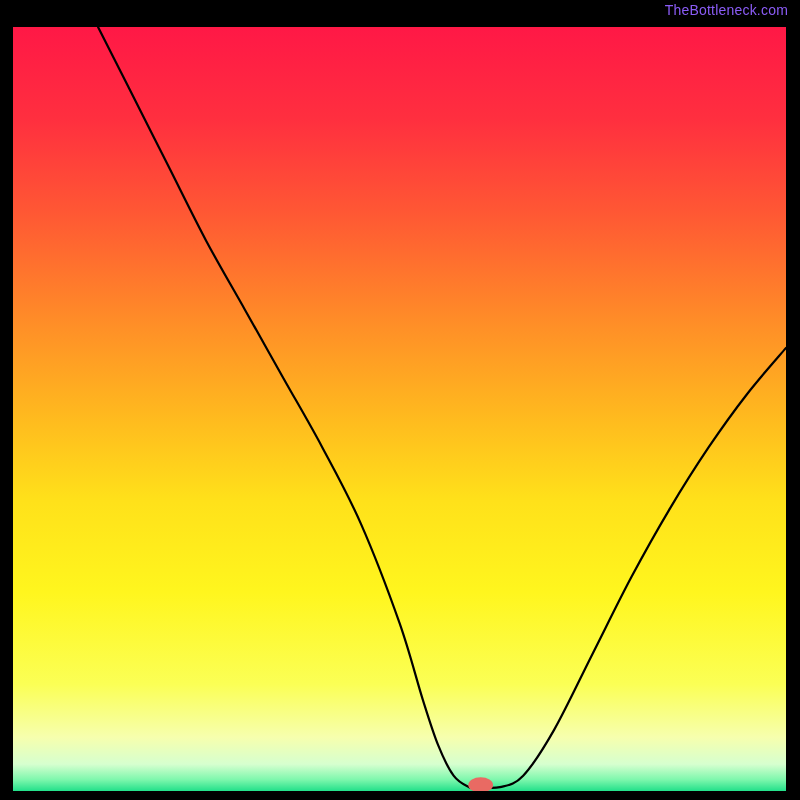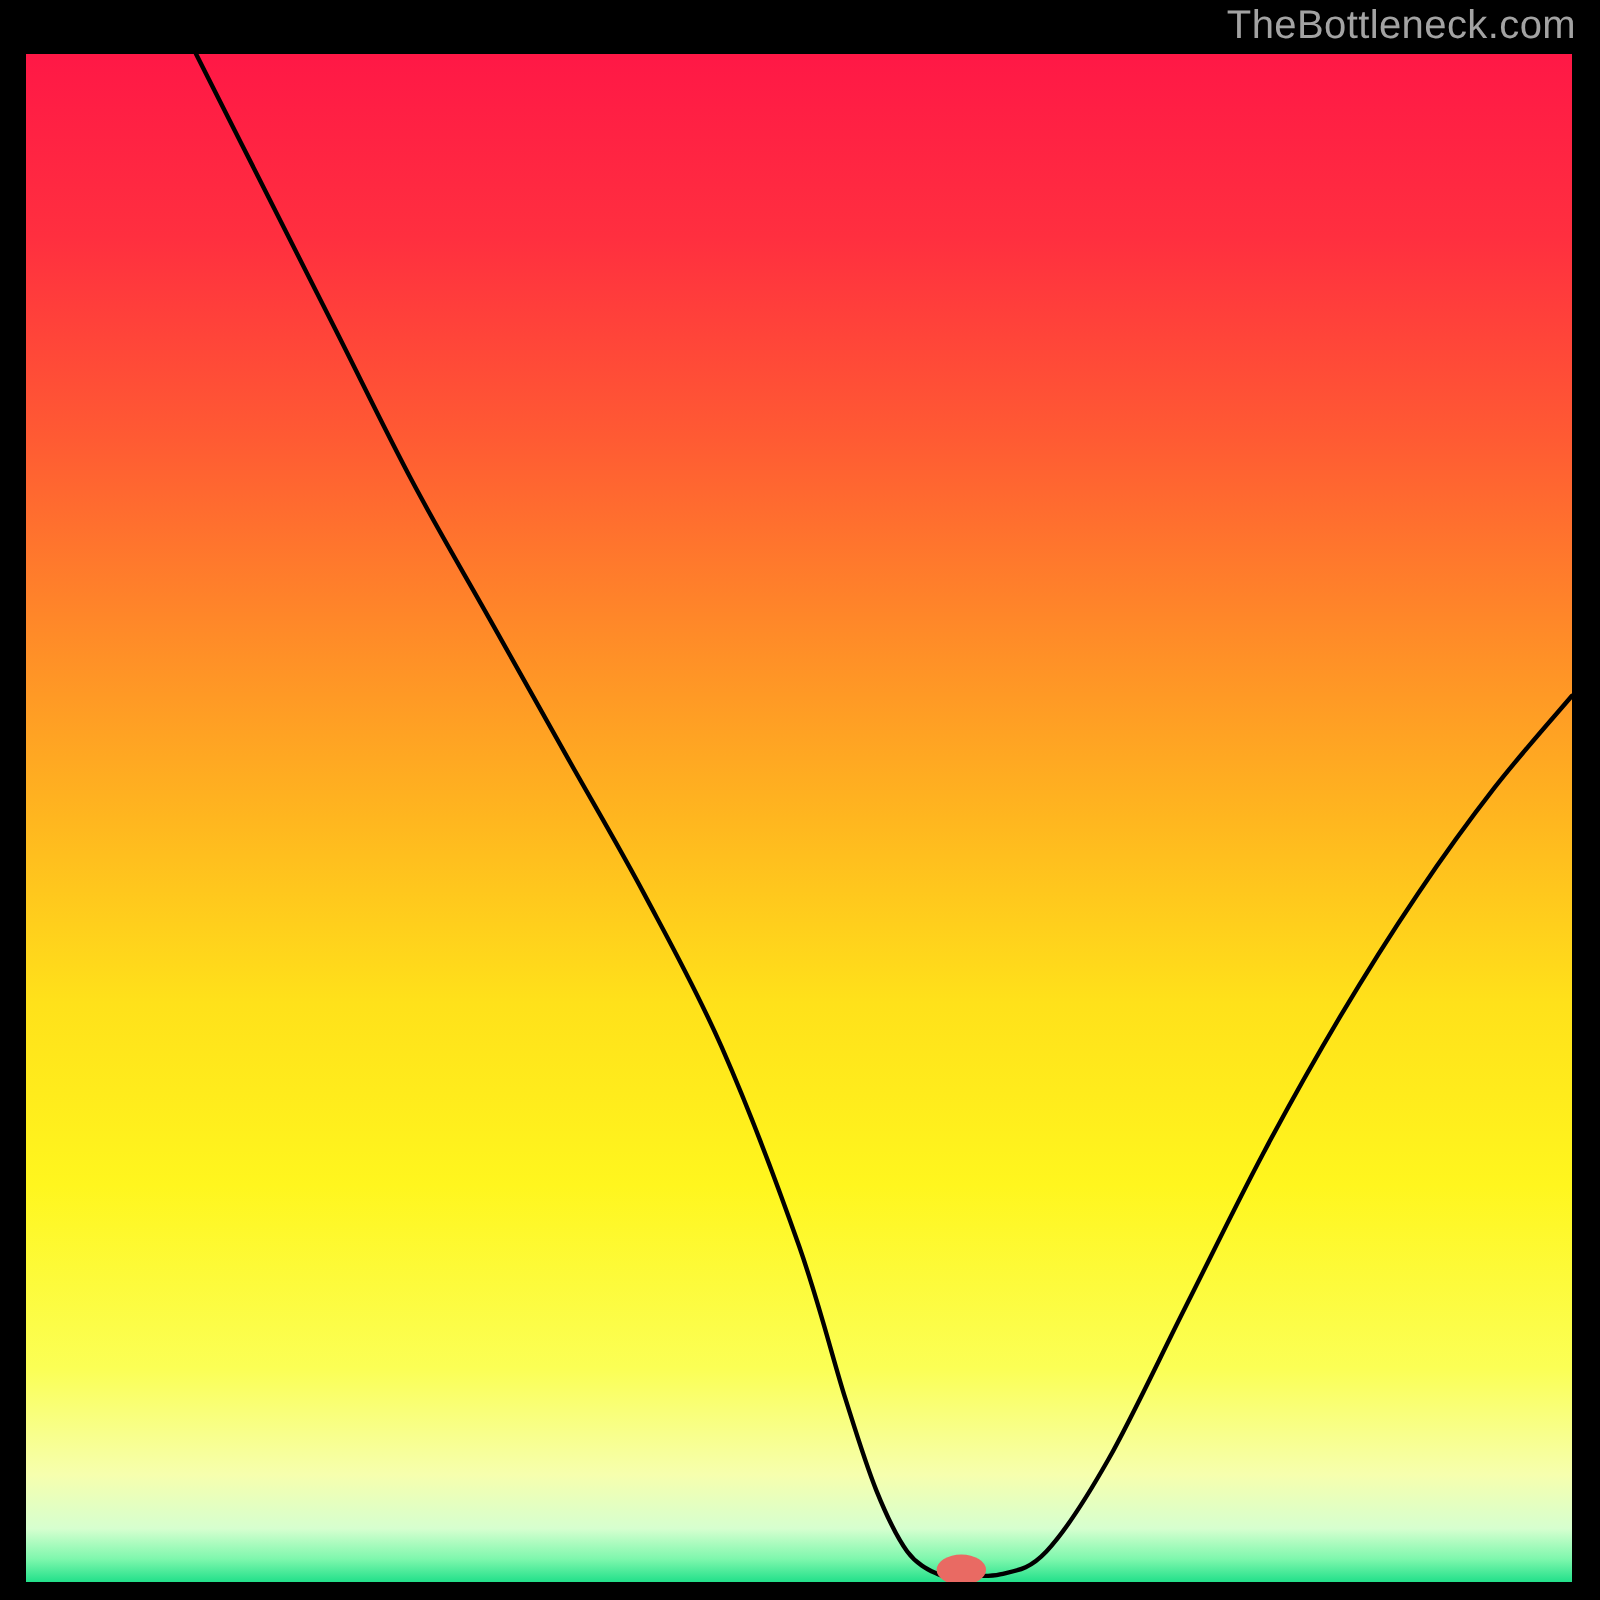--- a/index.html
+++ b/index.html
@@ -24,22 +24,22 @@
     left: 3px;
     top: 3px;
     width: 773px;
     height: 764px;
     overflow: hidden;
   }
   .watermark {
     position: absolute;
     top: 2px;
     right: 12px;
-    color: #a3a3a3;
-    font-size: 20px;
+    color: #8b5cf6;
+    font-size: 14px;
     font-weight: 500;
     letter-spacing: 0.2px;
     user-select: none;
   }
   svg { display: block; }
 </style>
 </head>
 <body>
 
 <div class="watermark">TheBottleneck.com</div>

